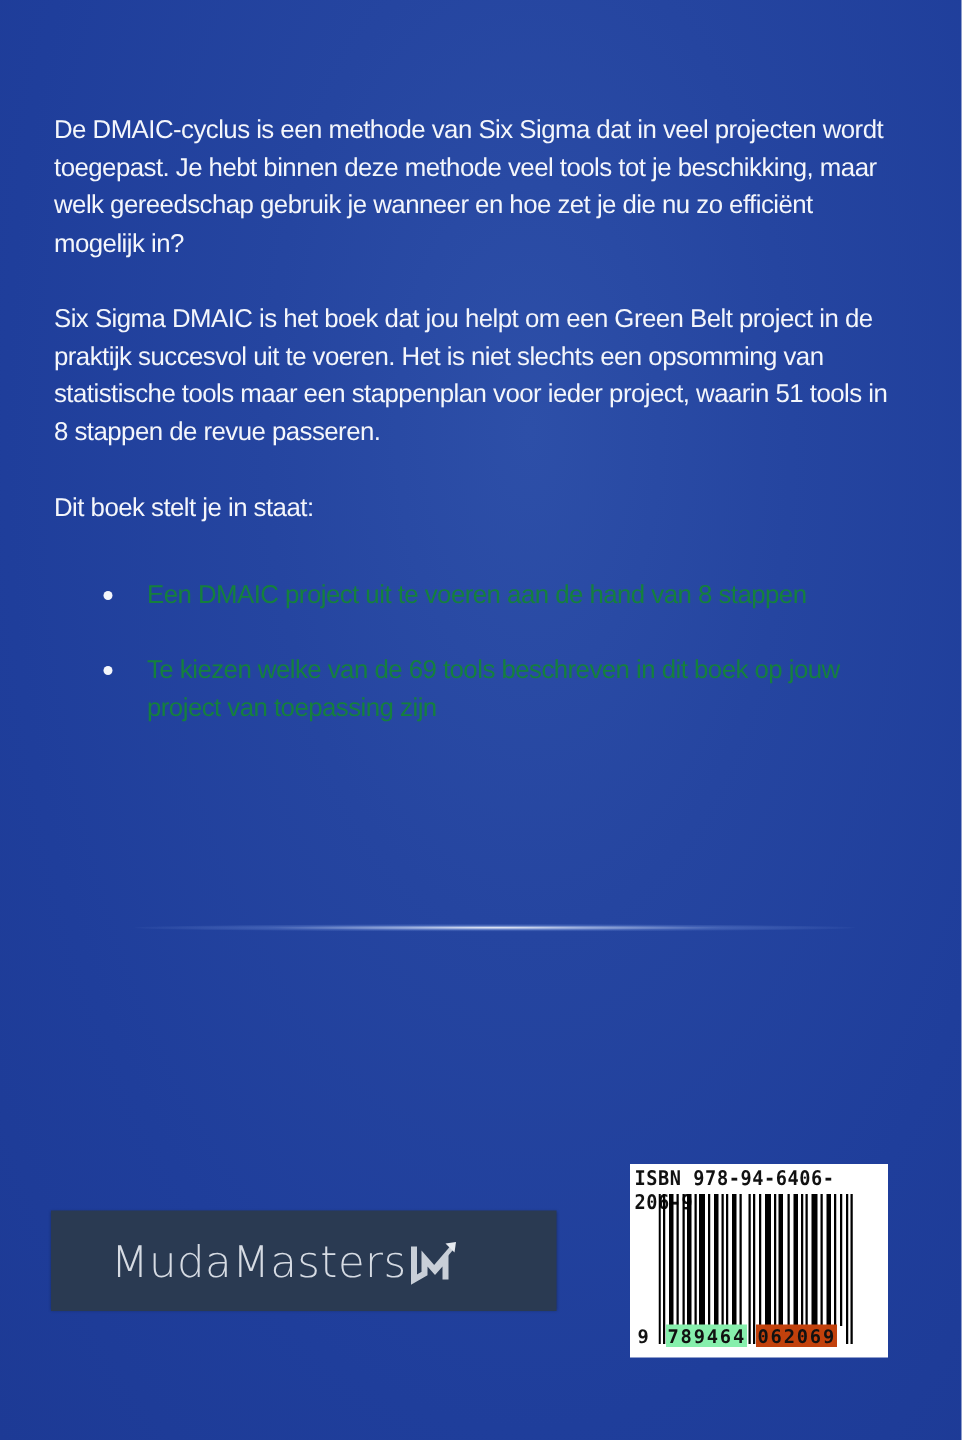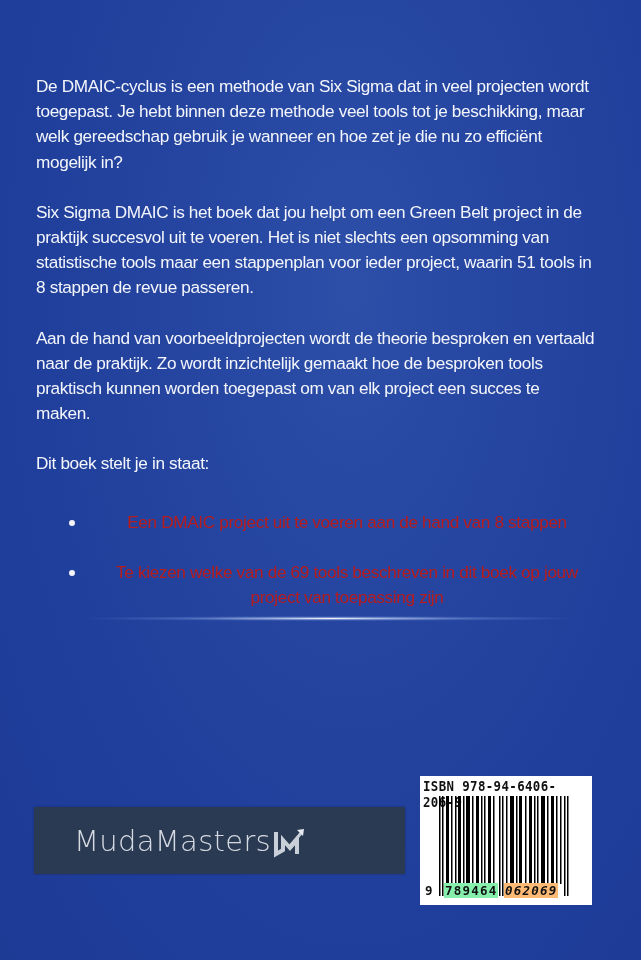--- a/index.html
+++ b/index.html
@@ -18,34 +18,33 @@
       letter-spacing: -0.35px;
       font-stretch: condensed;
       color: #f4f6fb;
     }
     .bullets {
       list-style: none; margin: 8px 0 0 0; padding: 0;
     }
     .bullet-item {
       position: relative; padding-left: 62px; margin-bottom: 25px;
       font-size: 17.2px; line-height: 25.2px; letter-spacing: -0.35px;
-      color: #b91c1c;
-      text-align: center;
+      color: #15803d;
     }
     .bullet-dot {
       position: absolute; left: 33px; top: 10px;
       width: 6px; height: 6px; border-radius: 50%; background: #f4f6fb;
     }
     .divider {
       position: absolute; left: 90px; top: 616px; width: 480px; height: 5px;
       background: radial-gradient(ellipse at center, rgba(255,255,255,0.95) 0%, rgba(200,215,245,0.7) 18%, rgba(120,150,220,0.35) 45%, rgba(60,90,180,0) 75%);
       border-radius: 50%;
     }
     .logo-box {
-      position: absolute; left: 34px; top: 807px; width: 371px; height: 67px;
+      position: absolute; left: 34px; top: 807px; width: 337px; height: 67px;
       background: #2a3a52;
       display: flex; align-items: center;
       box-shadow: 0 0 2px rgba(0,0,0,0.3);
     }
     .logo-text {
       margin-left: 40px;
       font-size: 29px; letter-spacing: 0.3px; font-weight: normal;
       color: #d6dbe3;
       font-family: "DejaVu Sans", sans-serif;
       font-weight: 300;
@@ -60,29 +59,28 @@
       position: absolute; left: 3px; top: 2px;
       font-family: "DejaVu Sans Mono", monospace; font-size: 13.5px; letter-spacing: 0.4px;
       font-weight: bold; color: #111;
       transform: scaleX(0.92); transform-origin: left top;
     }
     .bars {
       position: absolute; left: 19px; top: 20px; width: 130px; height: 100px;
     }
     .ean-first { position: absolute; left: 5px; top: 107px; font-family: "DejaVu Sans Mono", monospace; font-size: 12.5px; font-weight: bold; color:#111; }
     .ean-left { position: absolute; left: 24px; top: 107px; font-family: "DejaVu Sans Mono", monospace; font-size: 12.5px; font-weight: bold; color:#111; letter-spacing: 1.2px; background:#86efac; padding: 0 1px; }
-    .ean-right { position: absolute; left: 84px; top: 107px; font-family: "DejaVu Sans Mono", monospace; font-size: 12.5px; font-weight: bold; color:#111; letter-spacing: 1.2px; background:#fdba74; padding: 0 1px; font-style: italic; }
+    .ean-right { position: absolute; left: 84px; top: 107px; font-family: "DejaVu Sans Mono", monospace; font-size: 12.5px; font-weight: bold; color:#111; letter-spacing: 1.2px; background:#c2410c; padding: 0 1px; }
   </style>
 </head>
 <body>
 
 <div class="content">
   <p class="para">De DMAIC-cyclus is een methode van Six Sigma dat in veel projecten wordt toegepast. Je hebt binnen deze methode veel tools tot je beschikking, maar welk gereedschap gebruik je wanneer en hoe zet je die nu zo efficiënt mogelijk in?</p>
   <p class="para">Six Sigma DMAIC is het boek dat jou helpt om een Green Belt project in de praktijk succesvol uit te voeren. Het is niet slechts een opsomming van statistische tools maar een stappenplan voor ieder project, waarin 51 tools in 8 stappen de revue passeren.</p>
-  <p class="para">Aan de hand van voorbeeldprojecten wordt de theorie besproken en vertaald naar de praktijk. Zo wordt inzichtelijk gemaakt hoe de besproken tools praktisch kunnen worden toegepast om van elk project een succes te maken.</p>
   <p class="para" style="margin-bottom:4px">Dit boek stelt je in staat:</p>
   <ul class="bullets" style="margin-top:33px">
     <li class="bullet-item">
       <span class="bullet-dot"></span>
       <span>Een DMAIC project uit te voeren aan de hand van 8 stappen</span>
     </li>
     <li class="bullet-item">
       <span class="bullet-dot"></span>
       <span>Te kiezen welke van de 69 tools beschreven in dit boek op jouw project van toepassing zijn</span>
     </li>

